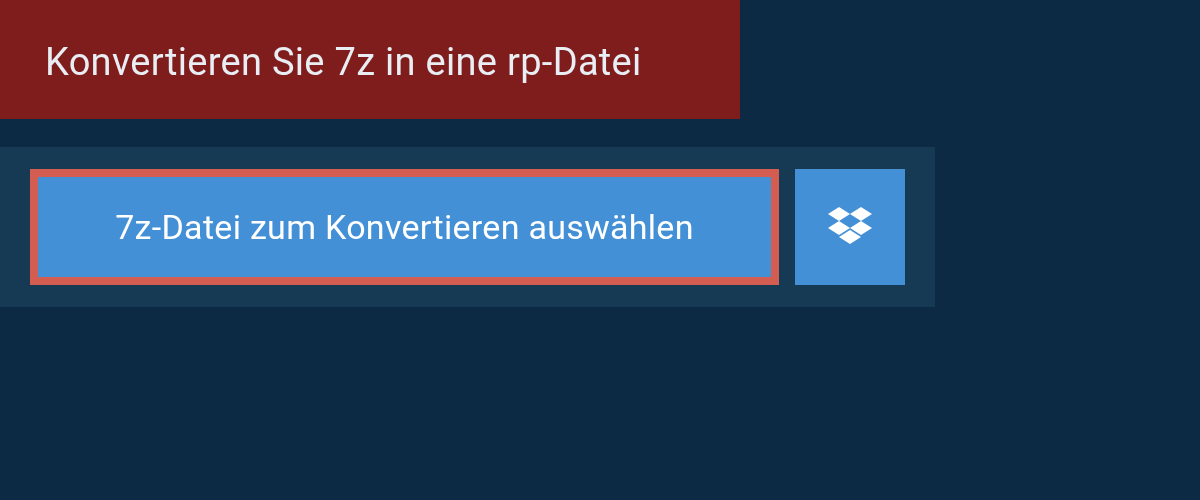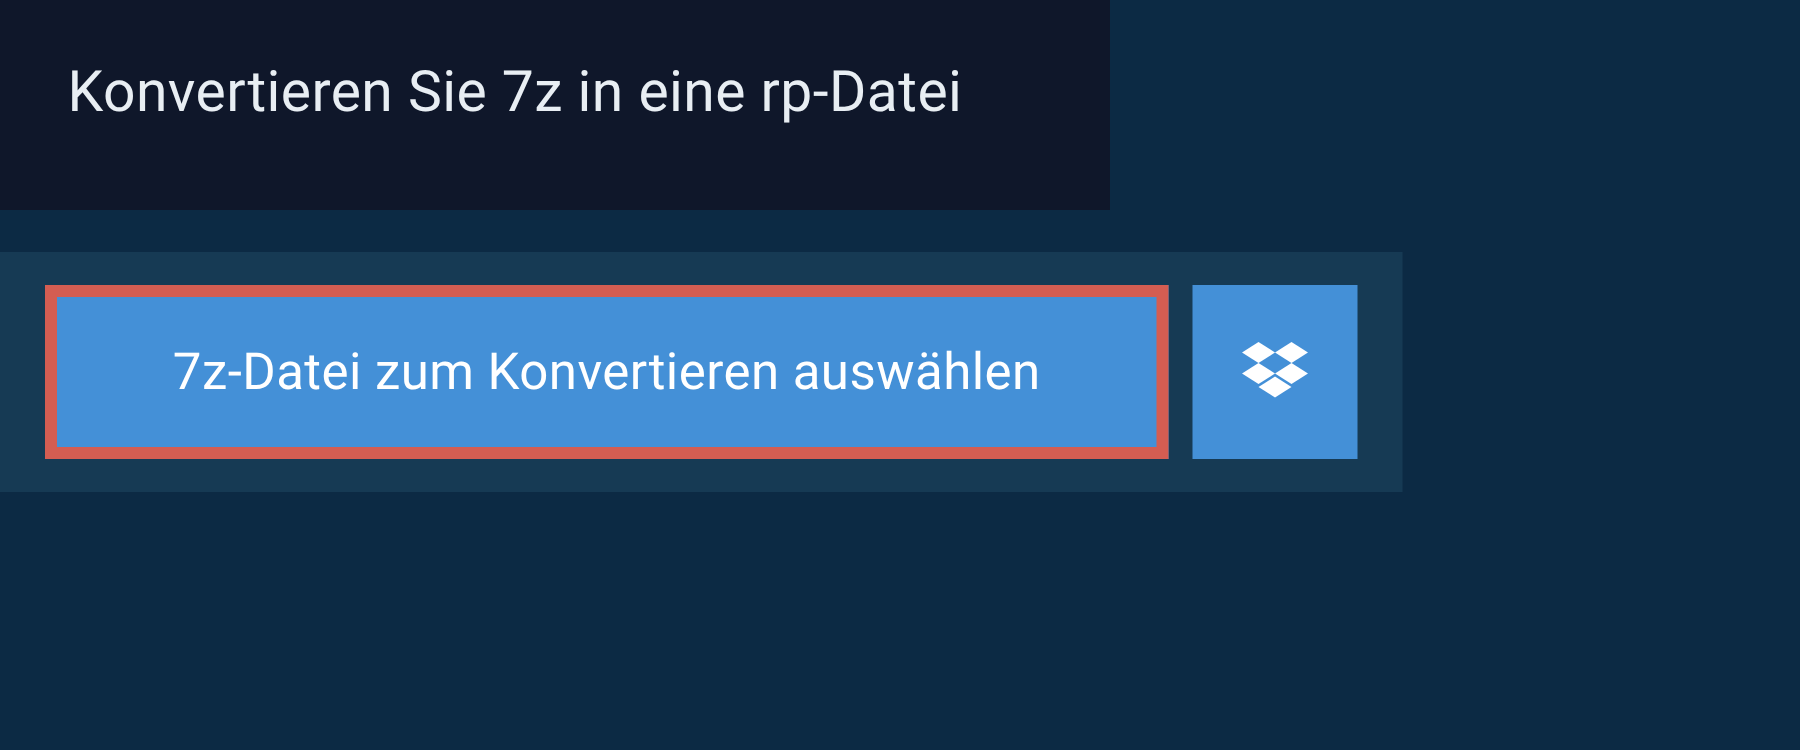--- a/index.html
+++ b/index.html
@@ -8,22 +8,22 @@
       box-sizing: border-box;
     }
     body {
       width: 1200px;
       height: 500px;
       background-color: #0c2a44;
       font-family: -apple-system, BlinkMacSystemFont, "Segoe UI", Roboto, Helvetica, Arial, sans-serif;
       overflow: hidden;
     }
     .header-area {
-      background-color: #0f172a;
-      padding: 40px 45px 56px 45px;
+      background-color: #7f1d1d;
+      padding: 40px 45px 35px 45px;
       width: 740px;
     }
     .page-title {
       color: #e8eef3;
       font-size: 38px;
       font-weight: 400;
       letter-spacing: 0.3px;
     }
     .action-bar {
       background-color: #163a54;

